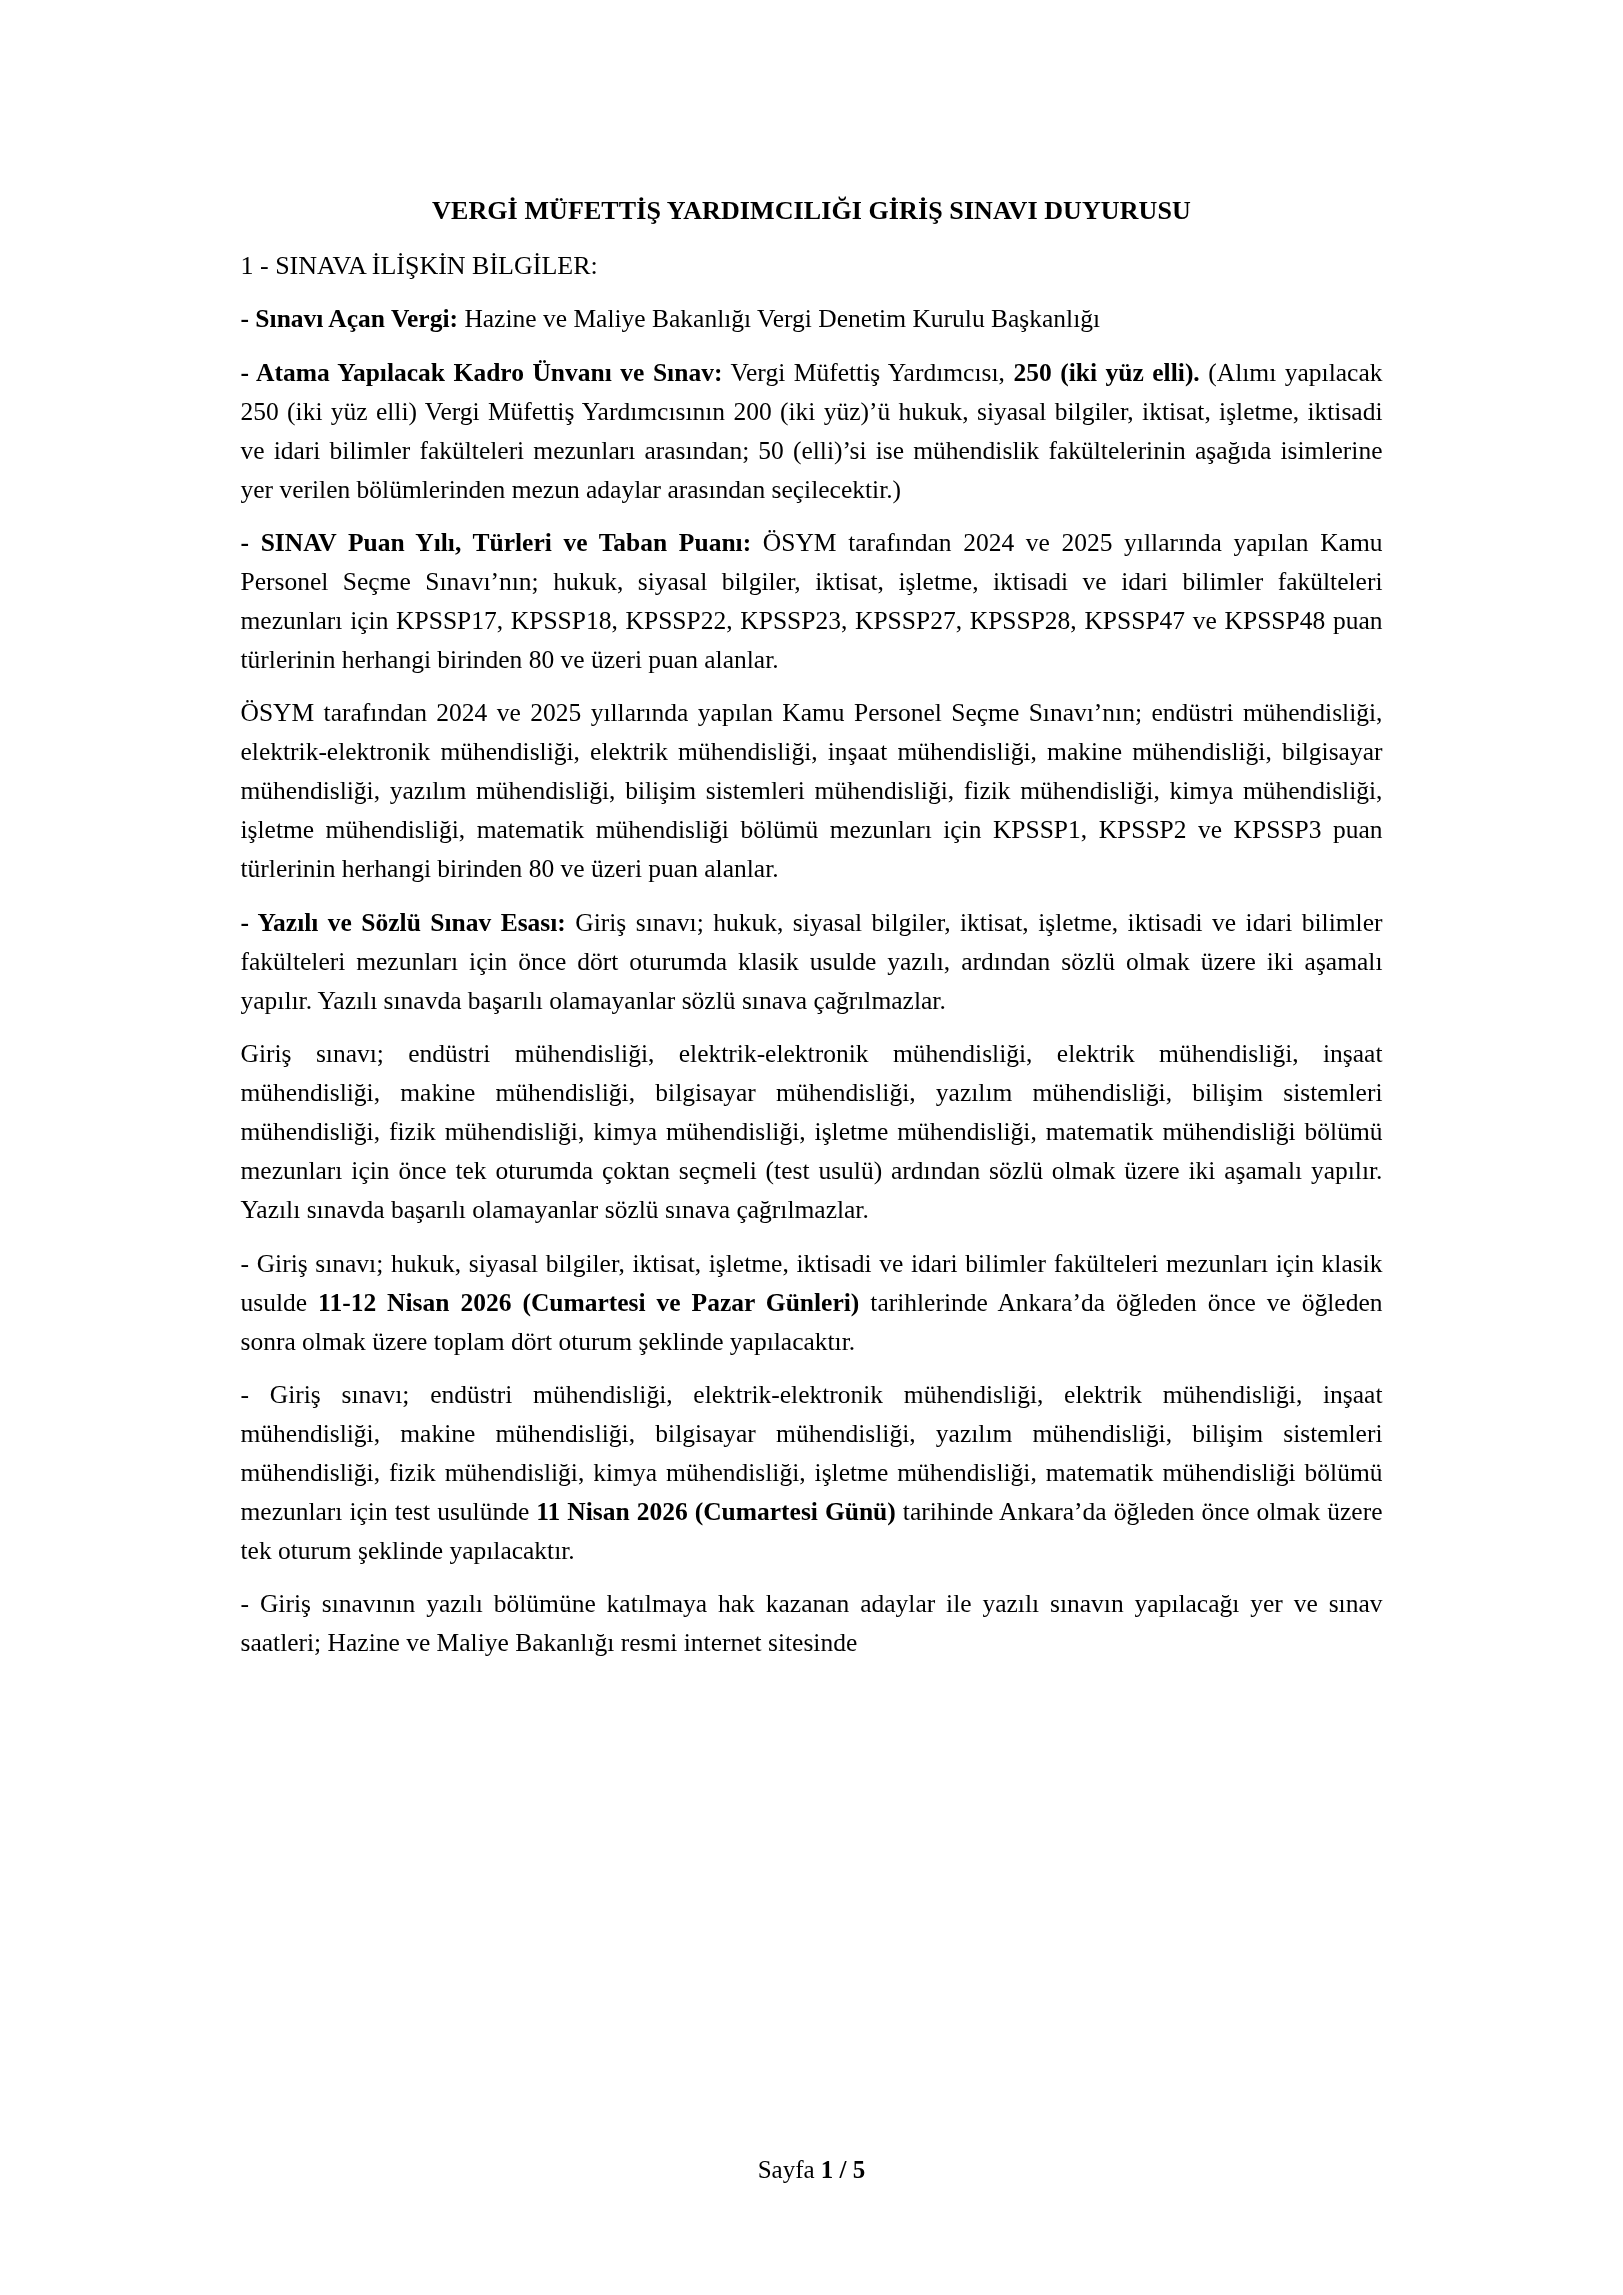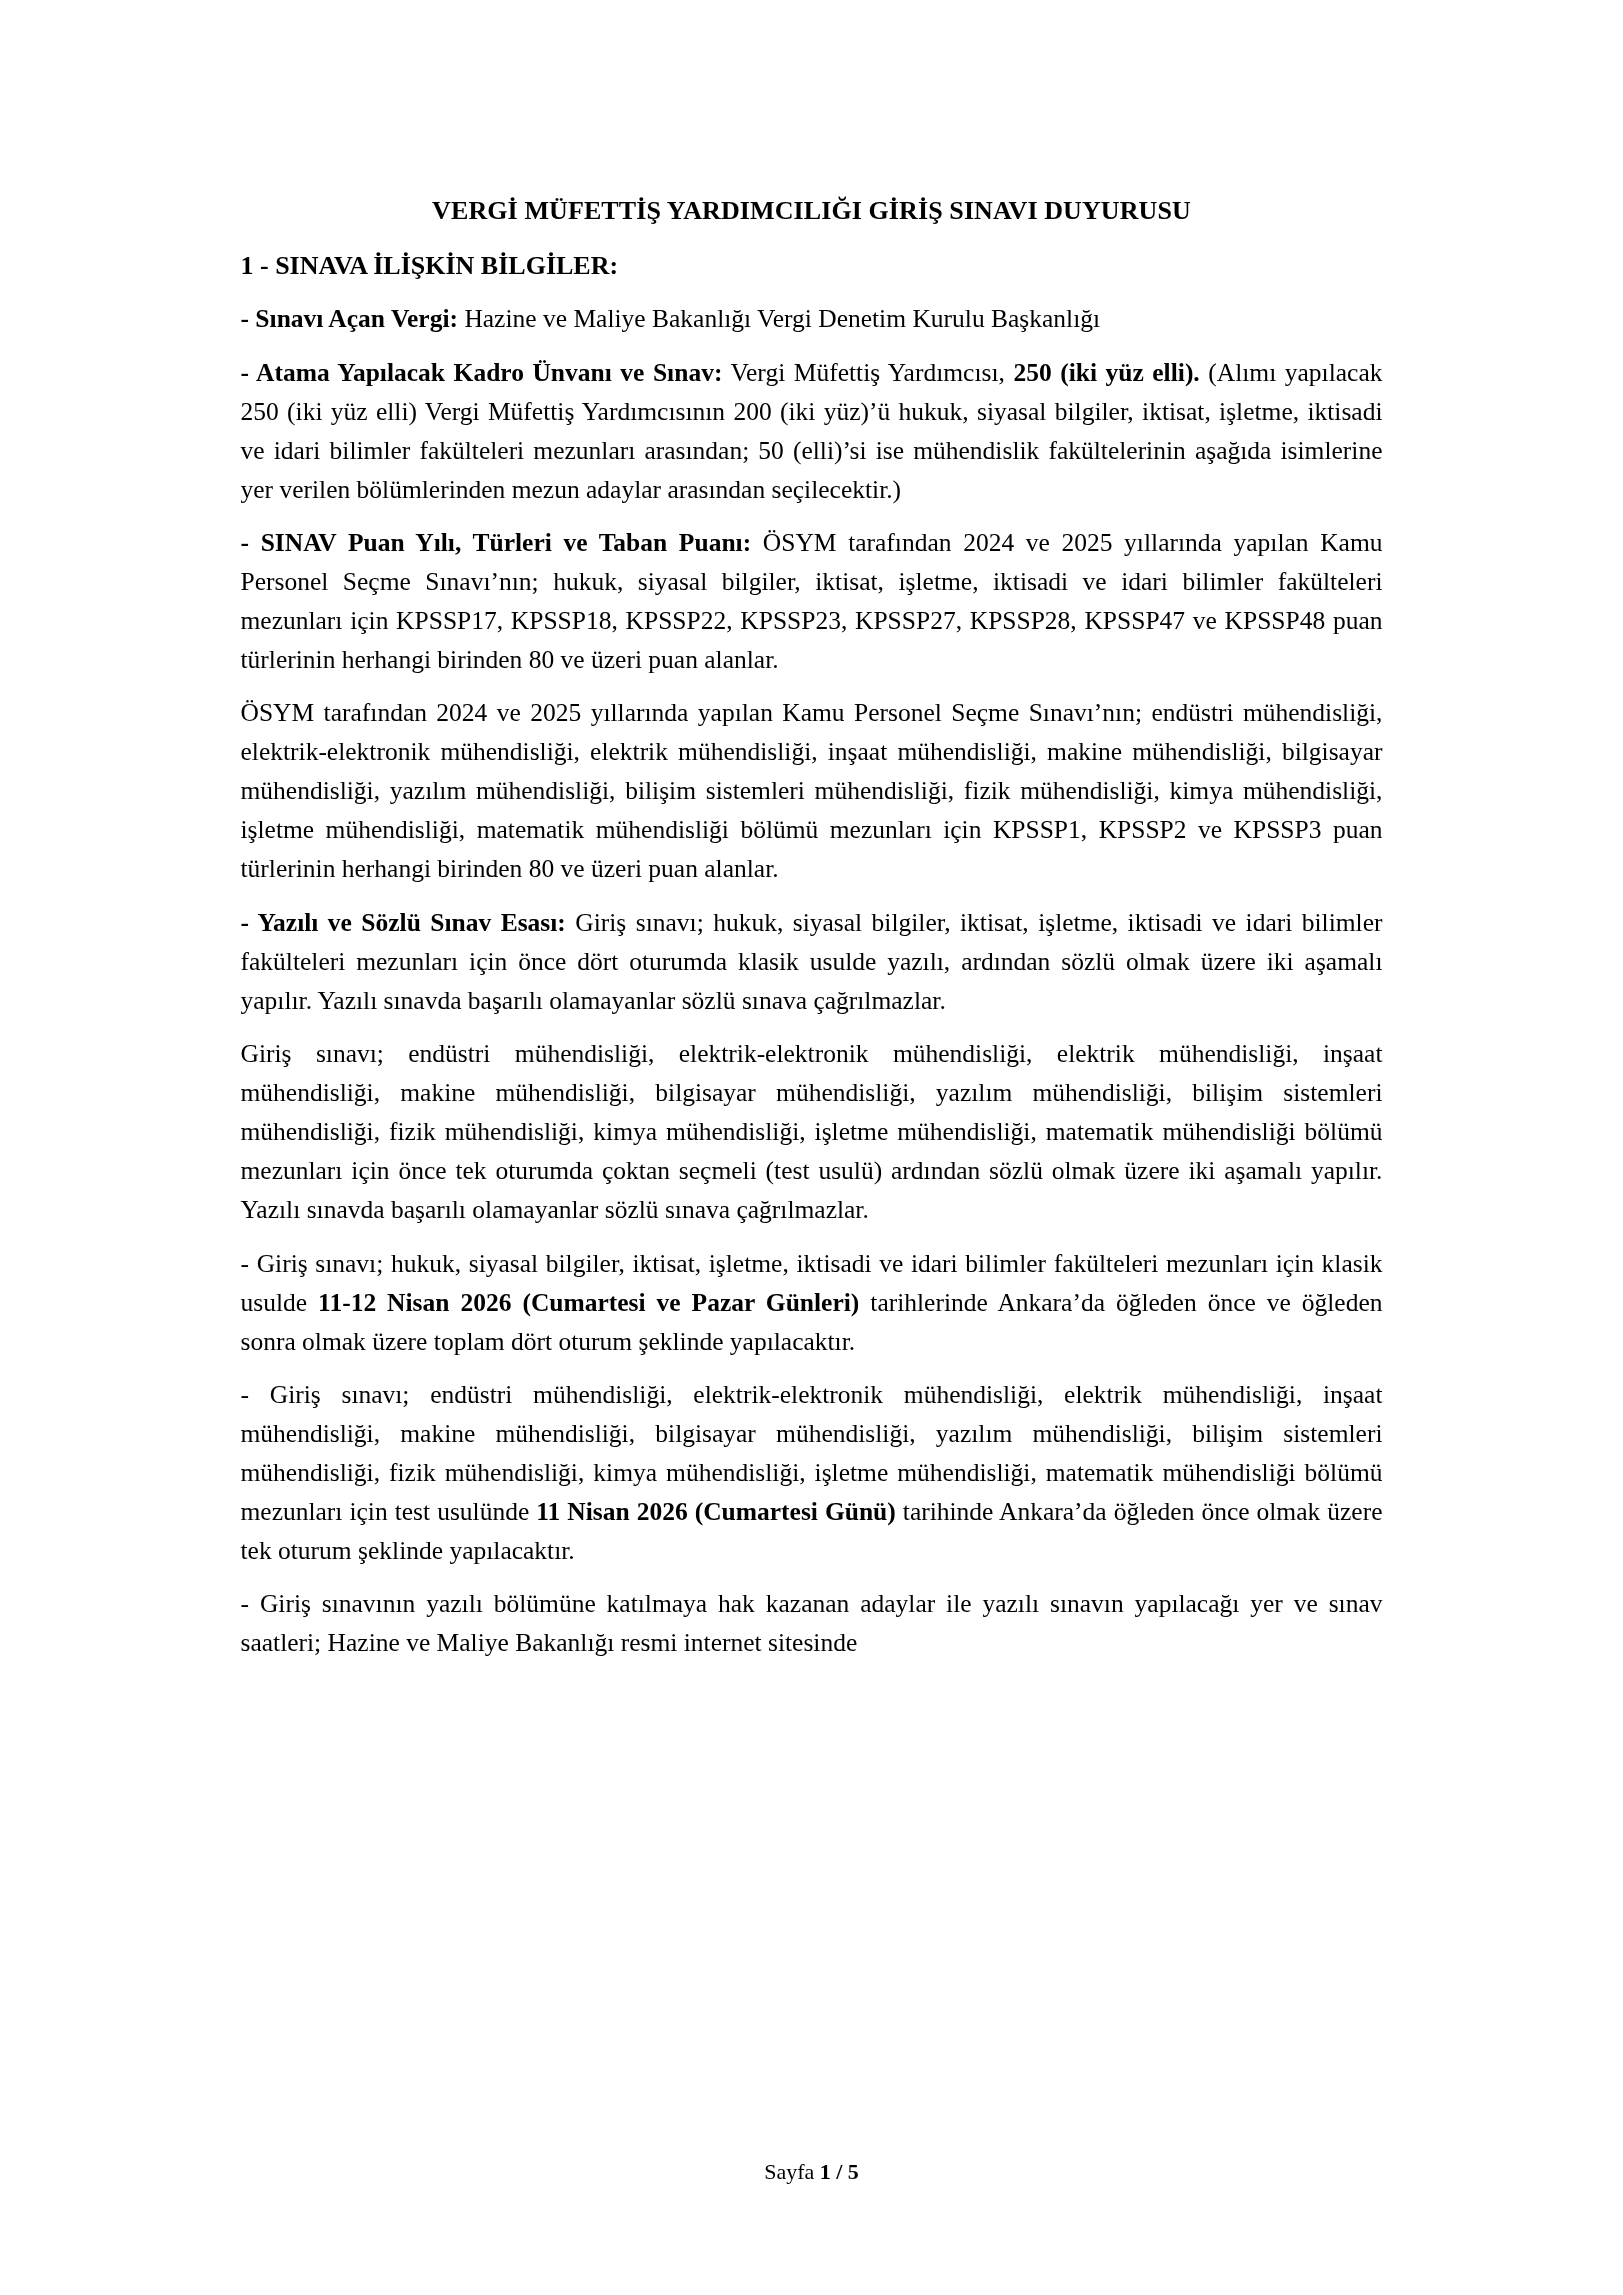--- a/index.html
+++ b/index.html
@@ -23,21 +23,21 @@
   .doc-title {
     text-align: center;
     font-size: 26px;
     font-weight: bold;
     line-height: 1.34;
     margin: 0 0 17px 0;
     letter-spacing: 0.1px;
   }
   .section-heading {
     font-size: 26px;
-    font-weight: bold;
+    font-weight: normal;
     text-align: left;
     line-height: 1.5;
     margin: 0 0 14.4px 0;
   }
   .section-heading-2 {
     font-size: 26px;
     font-weight: bold;
     text-align: left;
     line-height: 1.5;
     margin: 26px 0 15.7px 0;
@@ -52,21 +52,21 @@
   }
   b, .b {
     font-weight: bold;
   }
   .footer {
     position: absolute;
     left: 0;
     right: 0;
     bottom: 110px;
     text-align: center;
-    font-size: 22px;
+    font-size: 25px;
     line-height: 1.2;
   }
   .footer .pg {
     font-weight: bold;
   }
 </style>
 </head>
 <body>
 
 <div class="page">

